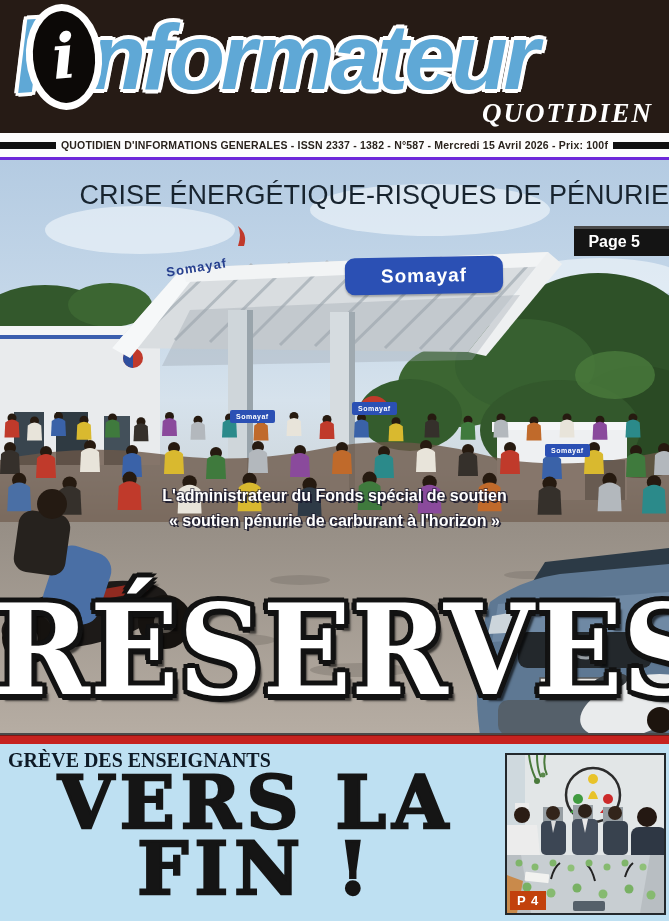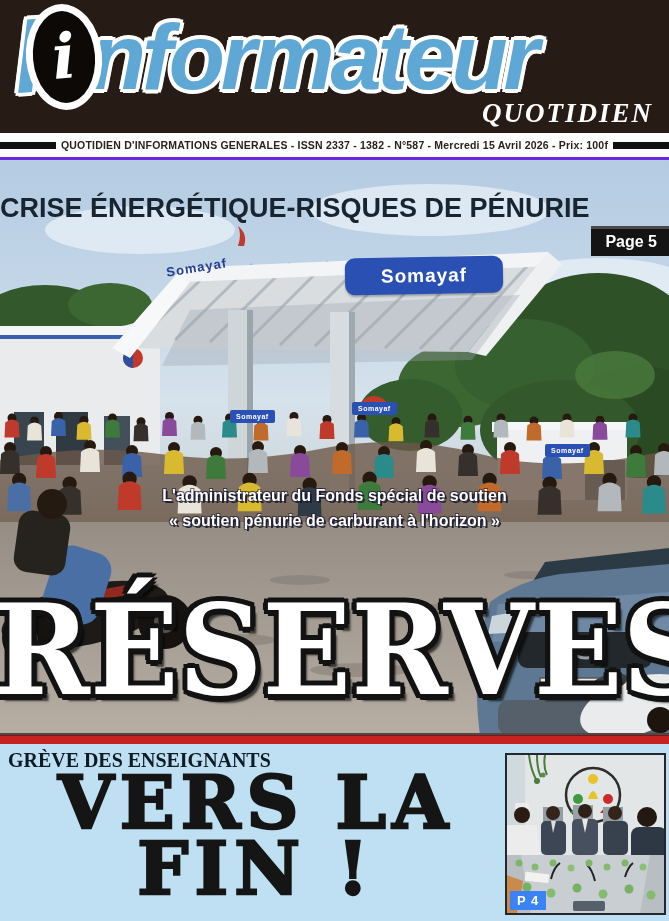--- a/index.html
+++ b/index.html
@@ -47,26 +47,26 @@
   .bar-block{position:absolute;top:9px;height:7px;background:#111;}
   .bar-left{left:0;width:56px;}
   .bar-right{right:0;width:56px;}
   
   .lead{
     position:absolute;left:0;top:160px;width:669px;height:575px;
     background:linear-gradient(180deg,#b4cbe2 0%,#c3d6e8 22%,#d6e2ec 42%,#cfd8de 55%,#a29a92 70%,#aba39a 100%);
     overflow:hidden;border-bottom:2px solid #4a4a4a;box-sizing:border-box;
   }
   .headline{
-    position:absolute;left:0;top:15px;width:669px;text-align:left;z-index:8;
-    color:#18242f;font-weight:bold;font-size:27px;line-height:31px;letter-spacing:0;
+    position:absolute;left:0;top:2px;width:669px;text-align:right;z-index:8;
+    color:#18242f;font-weight:normal;font-size:27px;line-height:31px;letter-spacing:0;
   }
   .page-badge{
     position:absolute;right:0;top:66px;z-index:9;background:#141414;color:#fff;
-    font-weight:bold;font-size:16px;padding:4px 12px 5px 14px;
+    font-weight:bold;font-size:16px;padding:4px 29px 5px 14px;
     border-top:3px solid #4a4a4a;
   }
   .scene{position:absolute;left:0;top:0;z-index:1;}
   .caption{
     position:absolute;left:0;top:323px;width:669px;text-align:center;z-index:6;
     color:#fff;font-weight:bold;font-size:16px;line-height:25px;
     text-shadow:2px 2px 0 rgba(25,25,45,.9),-1px -1px 0 rgba(25,25,45,.6),1px -1px 0 rgba(25,25,45,.6),-1px 1px 0 rgba(25,25,45,.6);
   }
   .big-title{
     position:absolute;left:0;top:436px;width:669px;text-align:center;z-index:7;
@@ -106,21 +106,21 @@
   .sub-title{
     position:absolute;left:0;top:26px;width:500px;text-align:center;color:#151515;
     font-family:"DejaVu Serif",serif;font-weight:bold;font-size:72px;line-height:66px;
     letter-spacing:6px;padding-left:6px;-webkit-text-stroke:2.5px #151515;
   }
   .bottom-photo{
     position:absolute;right:3px;top:9px;width:161px;height:162px;
     border:2px solid #23282c;box-sizing:border-box;background:#dfe3e4;overflow:hidden;
   }
   .p4-badge{
-    position:absolute;left:3px;bottom:3px;background:#3b82f6;color:#fff;
+    position:absolute;left:3px;bottom:3px;background:#c2410c;color:#fff;
     font-weight:bold;font-size:13px;padding:2px 7px;z-index:3;letter-spacing:1px;
   }
 </style>
 </head>
 <body>
 
 <header class="masthead">
   <div class="logo">
     <span class="logo-l">l</span>
     <span class="logo-i-badge">

